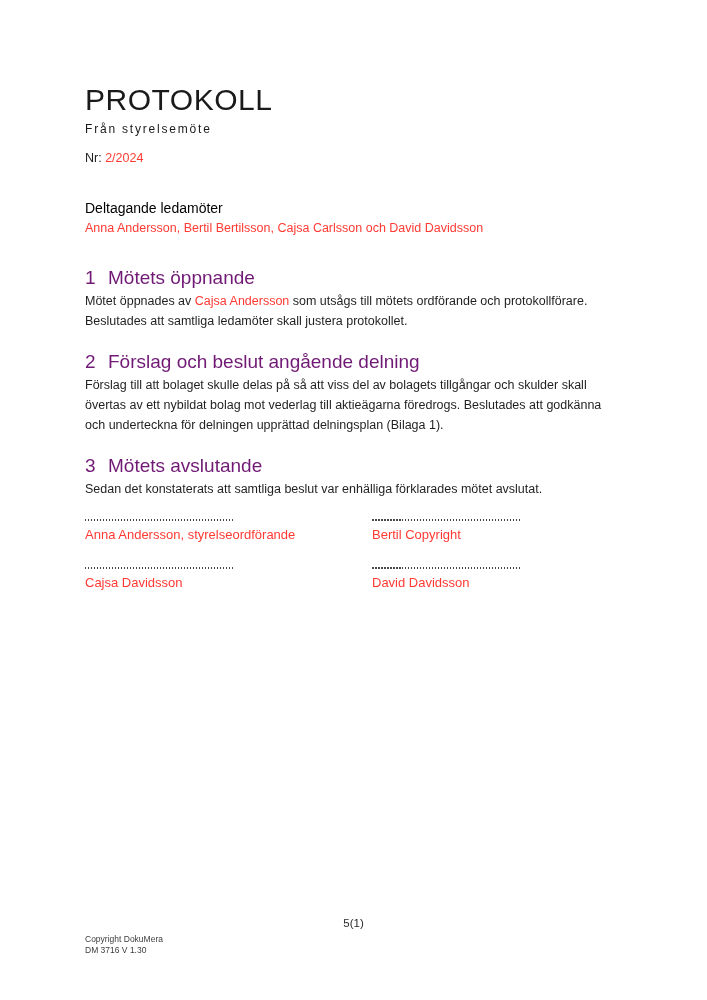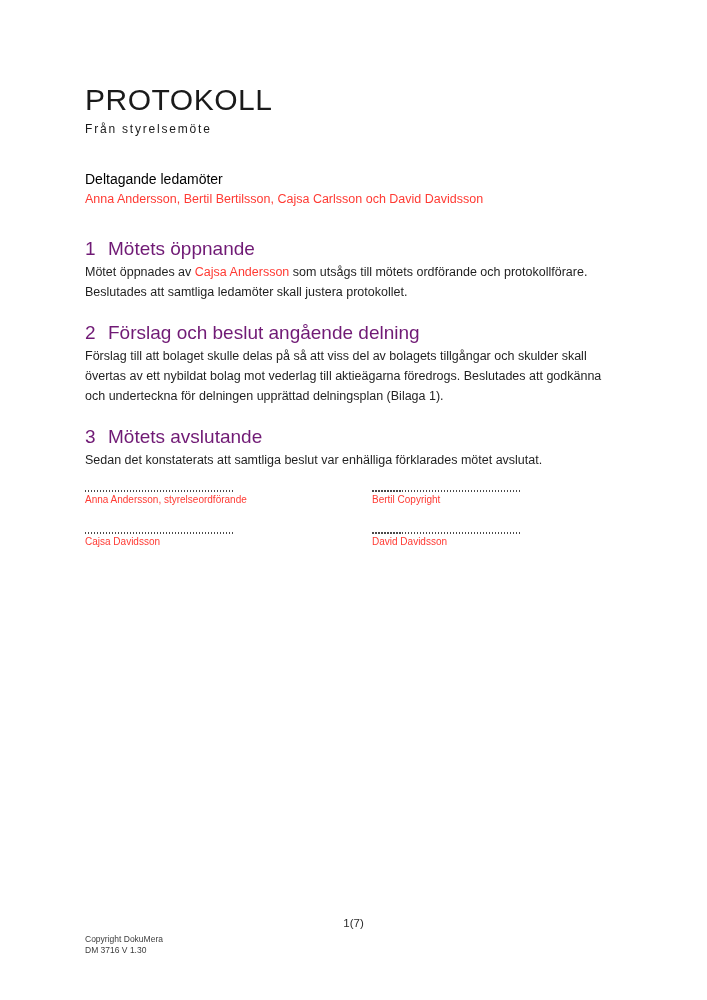--- a/index.html
+++ b/index.html
@@ -90,21 +90,22 @@
     row-gap: 22px;
   }
   .sig-block { }
   .sig-line {
     width: 148px;
     height: 2px;
     background: repeating-linear-gradient(90deg, #4a4a4a 0, #4a4a4a 1.5px, transparent 1.5px, transparent 3px);
     margin-top: 2px;
   }
   .sig-name {
-    font-size: 10px;
+    margin-top: 6px;
+    font-size: 13px;
     line-height: 16px;
   }
   .page-number {
     position: absolute;
     top: 916px;
     left: 0;
     width: 707px;
     text-align: center;
     font-size: 11.5px;
     line-height: 15px;
@@ -121,20 +122,21 @@
 </style>
 </head>
 <body>
 
 <div class="page">
 
   <h1 class="doc-title">PROTOKOLL</h1>
   <div class="doc-subtitle">Från styrelsemöte</div>
 
 
+  <div class="nr-line"><span>Nr: </span><span class="red">2/2024</span></div>
 
   <h2 class="participants-heading">Deltagande ledamöter</h2>
   <div class="participants-names red">Anna Andersson, Bertil Bertilsson, Cajsa Carlsson och David Davidsson</div>
 
   <h2 class="section-heading"><span class="num">1</span><span>Mötets öppnande</span></h2>
   <p class="section-body"><span>Mötet öppnades av </span><span class="red">Cajsa Andersson</span><span> som utsågs till mötets ordförande och protokollförare. Beslutades att samtliga ledamöter skall justera protokollet.</span></p>
 
   <h2 class="section-heading tight"><span class="num">2</span><span>Förslag och beslut angående delning</span></h2>
   <p class="section-body"><span>Förslag till att bolaget skulle delas på så att viss del av bolagets tillgångar och skulder skall övertas av ett nybildat bolag mot vederlag till aktieägarna föredrogs. Beslutades att godkänna och underteckna för delningen upprättad delningsplan (Bilaga 1).</span><span class="red"></span><span></span></p>
 
@@ -153,19 +155,19 @@
     <div class="sig-block">
       <div class="sig-line"></div>
       <div class="sig-name red">Cajsa Davidsson</div>
     </div>
     <div class="sig-block">
       <div class="sig-line"></div>
       <div class="sig-name red">David Davidsson</div>
     </div>
   </div>
 
-  <div class="page-number">1(7)</div>
+  <div class="page-number">5(1)</div>
   <div class="copyright">
     <div>Copyright DokuMera</div>
     <div>DM 3716 V 1.30</div>
   </div>
 
 </div>
 
 </body></html>

